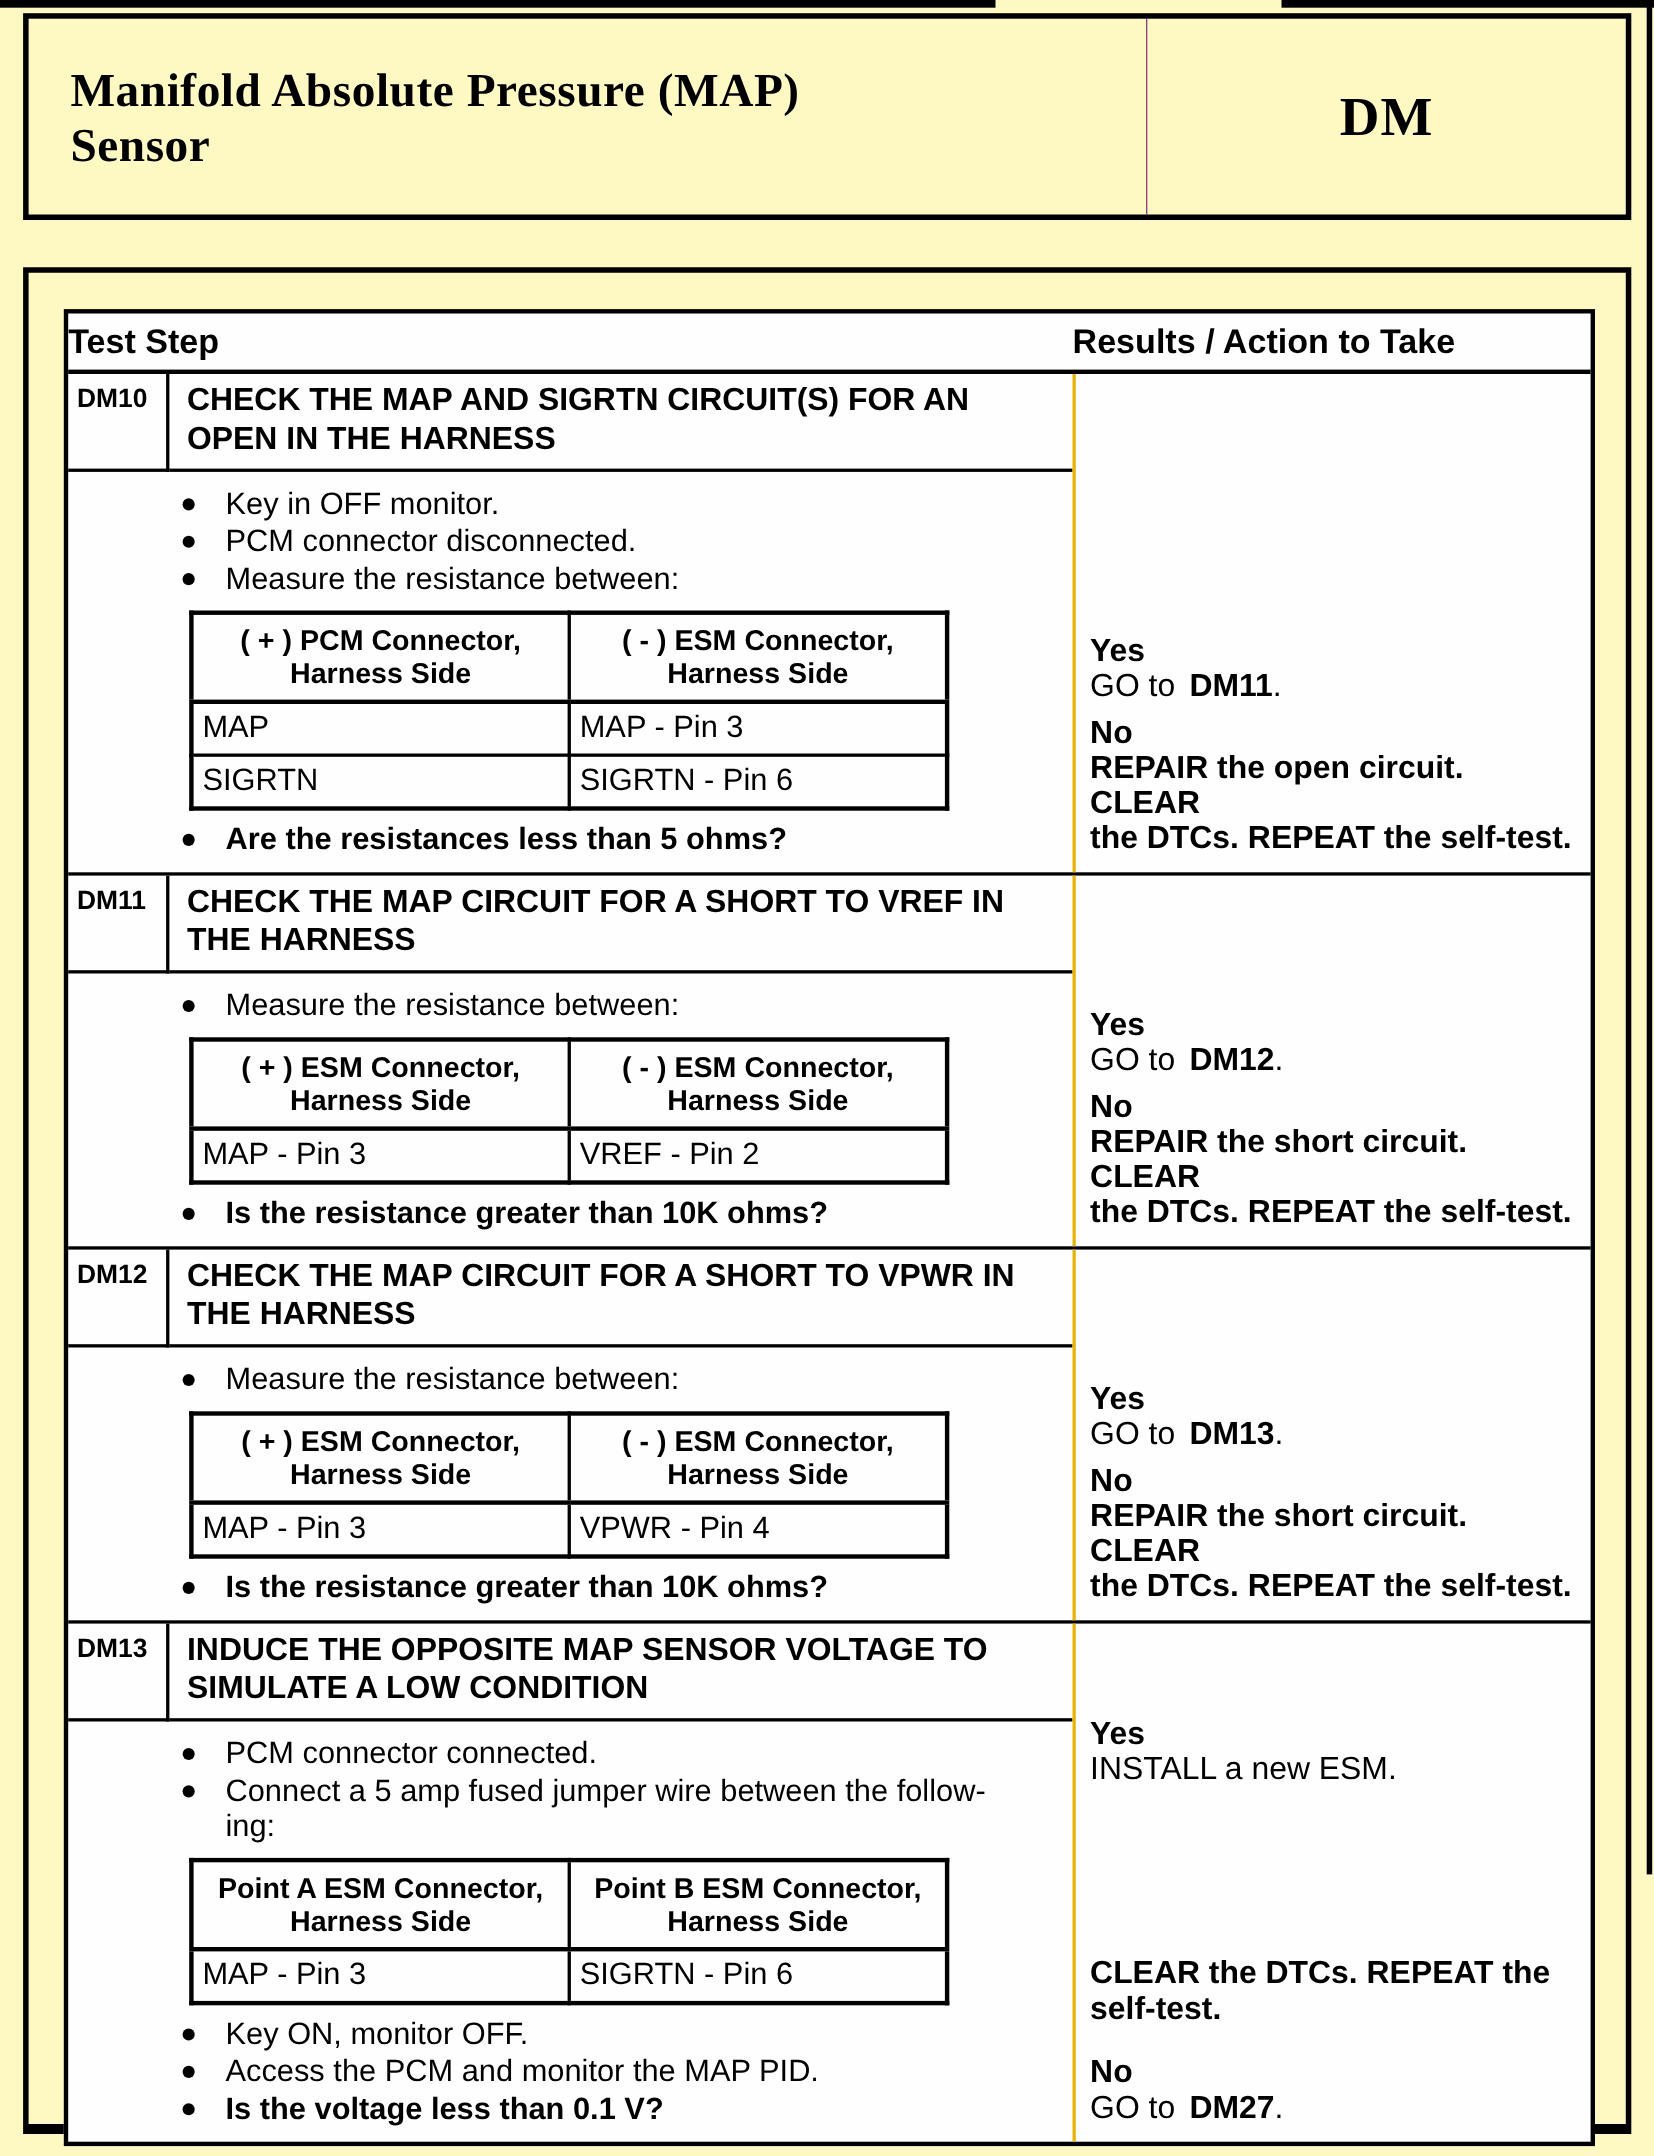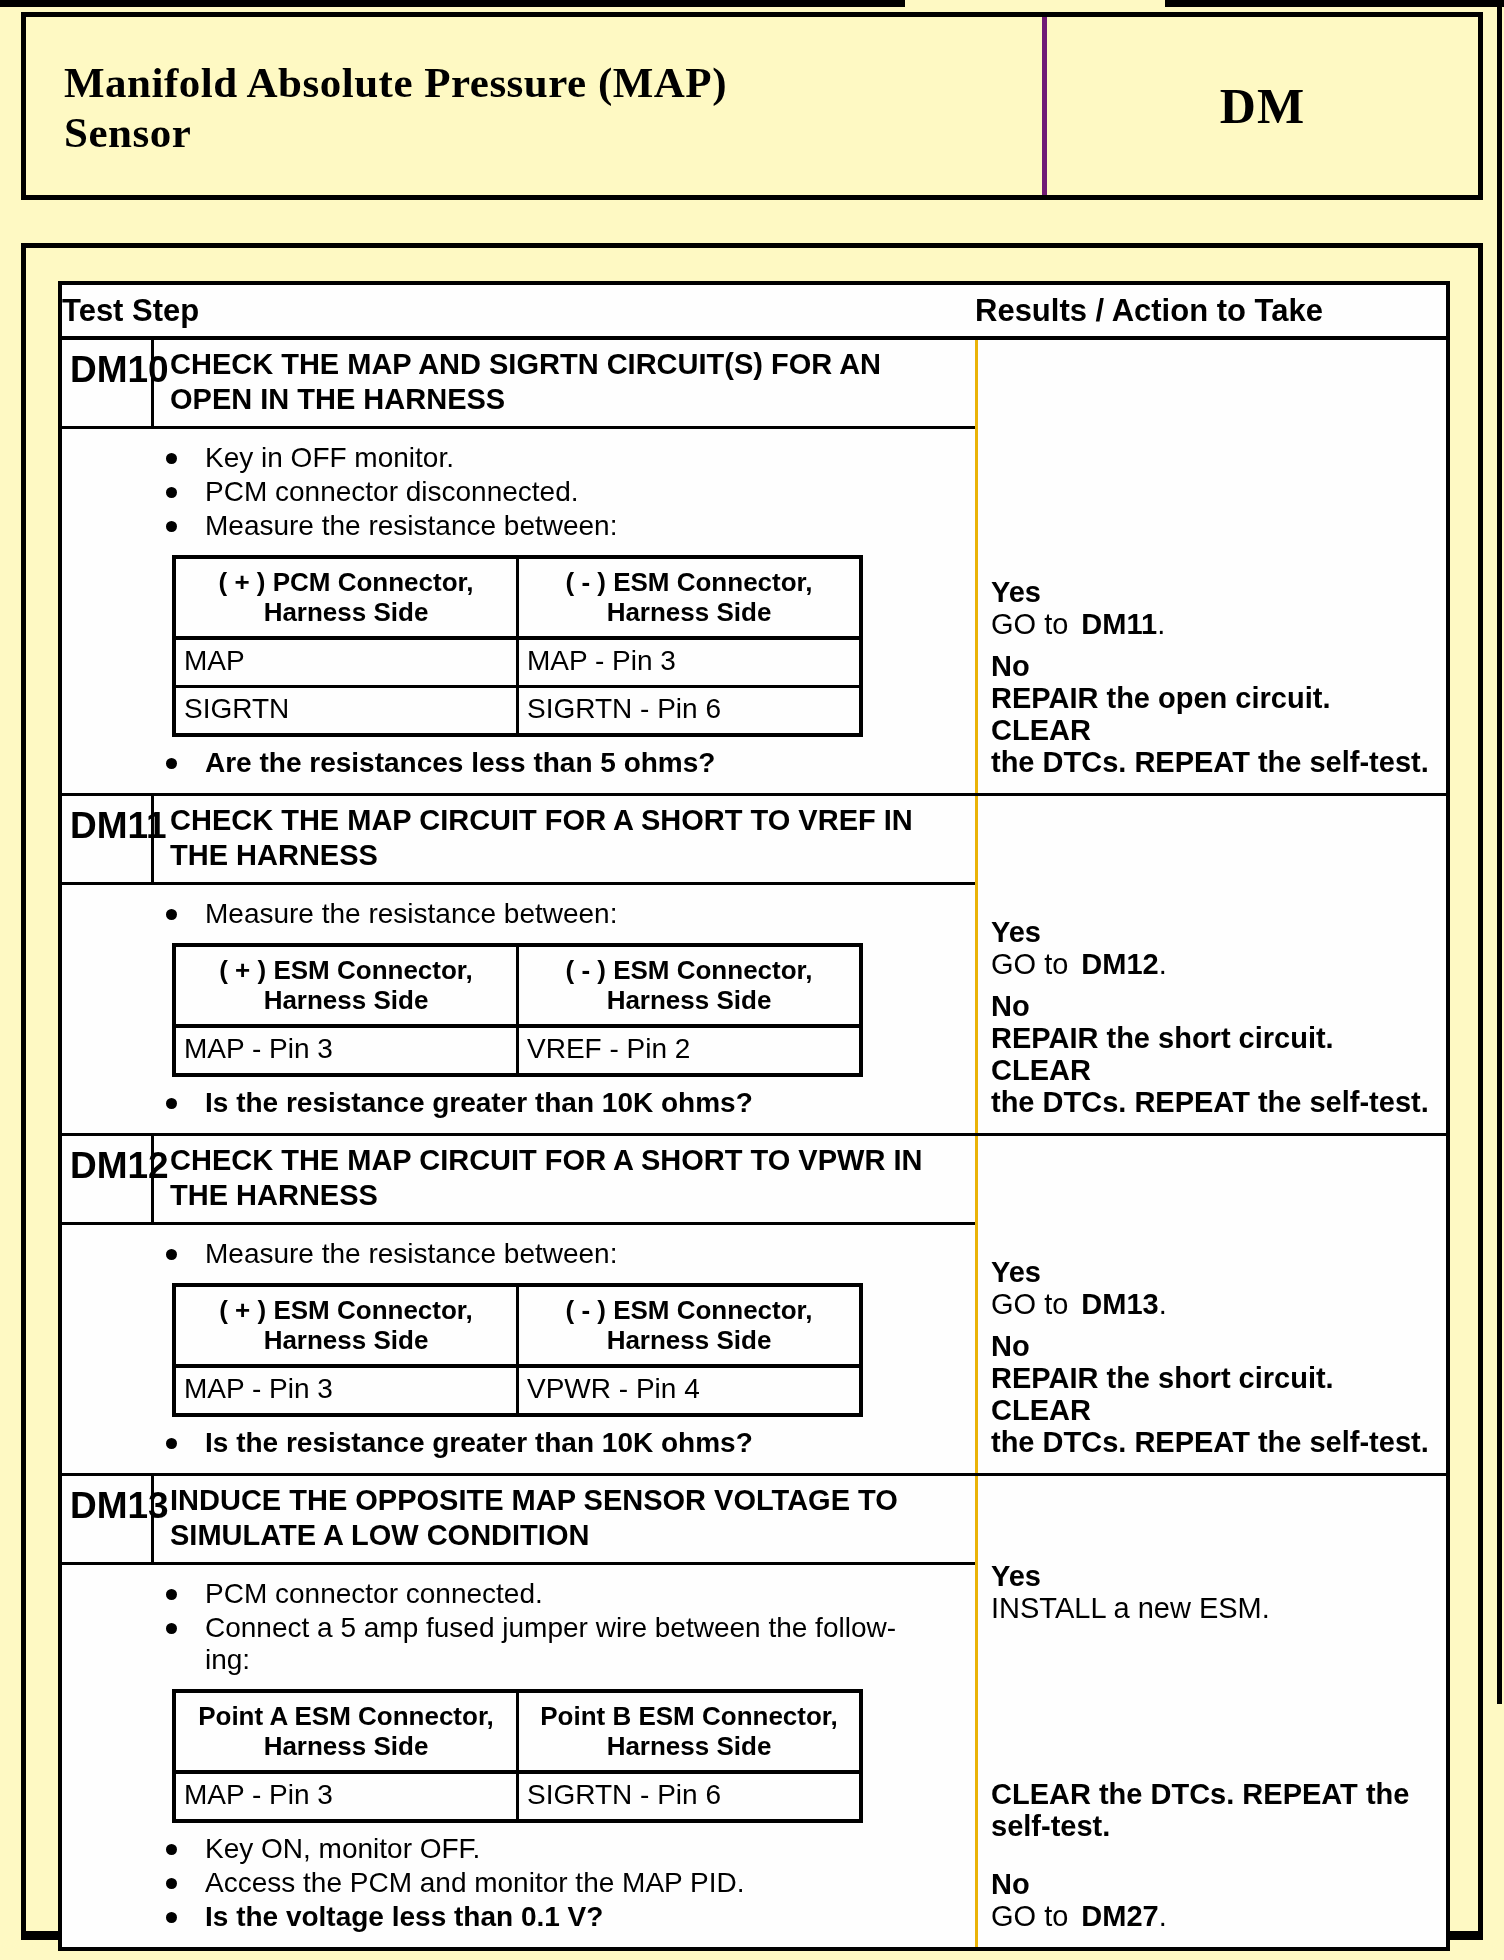--- a/index.html
+++ b/index.html
@@ -11,40 +11,40 @@
   .art-top-left{left:0;top:0;width:905px;height:7px;}
   .art-top-right{left:1165px;top:0;width:339px;height:7px;}
   .art-right-edge{right:2px;top:6px;width:5px;height:1698px;}
 
   
   .header-box{position:absolute;left:21px;top:12px;width:1462px;height:188px;
               border:5px solid #000;box-sizing:border-box;display:flex;}
   .header-title-cell{flex:1;display:flex;align-items:center;padding:4px 0 0 38px;box-sizing:border-box;}
   .page-title{margin:0;font-family:"Liberation Serif","DejaVu Serif",serif;font-weight:bold;
               font-size:43px;line-height:1.17;white-space:pre-line;letter-spacing:.5px;}
-  .header-code-cell{width:436px;border-left:5px solid #701a75;display:flex;align-items:center;
+  .header-code-cell{width:436px;border-left:1px solid #701a75;display:flex;align-items:center;
                     justify-content:center;box-sizing:border-box;
                     font-family:"Liberation Serif","DejaVu Serif",serif;font-weight:bold;font-size:50px;letter-spacing:1px;}
 
   
   .main-box{position:absolute;left:21px;top:243px;width:1462px;height:1697px;
             border:5px solid #000;border-bottom-width:9px;box-sizing:border-box;}
 
   .diag-table{position:absolute;left:32px;top:33px;width:1392px;border:4px solid #000;
               box-sizing:border-box;background:#fefefe;}
   .thead{display:grid;grid-template-columns:913px 471px;border-bottom:4px solid #000;}
   .thead .hcell{padding:8px 0 7px 0;font-weight:bold;font-size:31px;}
 
   .step{display:grid;grid-template-columns:92px 821px 471px;grid-template-rows:auto 1fr;
         border-bottom:3px solid #000;}
   .step:last-child{border-bottom:none;}
   .s0{min-height:388px;} .s1{min-height:282px;} .s2{min-height:287px;} .s3{min-height:389px;}
 
   .dm-cell{grid-area:1/1/2/2;border-right:3px solid #000;border-bottom:3px solid #000;
-           font-weight:bold;font-size:37px;padding:9px 2px 0 8px;box-sizing:border-box;}
+           font-weight:bold;font-size:24px;padding:9px 2px 0 8px;box-sizing:border-box;}
   .title-cell{grid-area:1/2/2/3;border-bottom:3px solid #000;font-weight:bold;font-size:29px;
               line-height:35px;padding:7px 30px 9px 16px;white-space:pre-line;min-height:75px;box-sizing:border-box;}
   .content-cell{grid-area:2/1/3/3;padding:11px 24px 12px 0;box-sizing:border-box;}
   .results-cell{grid-area:1/3/3/4;border-left:3px solid #eab308;box-sizing:border-box;
                 padding:10px 10px 15px 13px;display:flex;flex-direction:column;justify-content:flex-end;
                 font-size:29px;line-height:32px;}
   .results-cell.layout-split{justify-content:flex-start;padding-top:84px;}
   .spacer{flex:1;}
 
   .bullets{list-style:none;margin:0;padding:0;font-size:28px;line-height:32px;}

